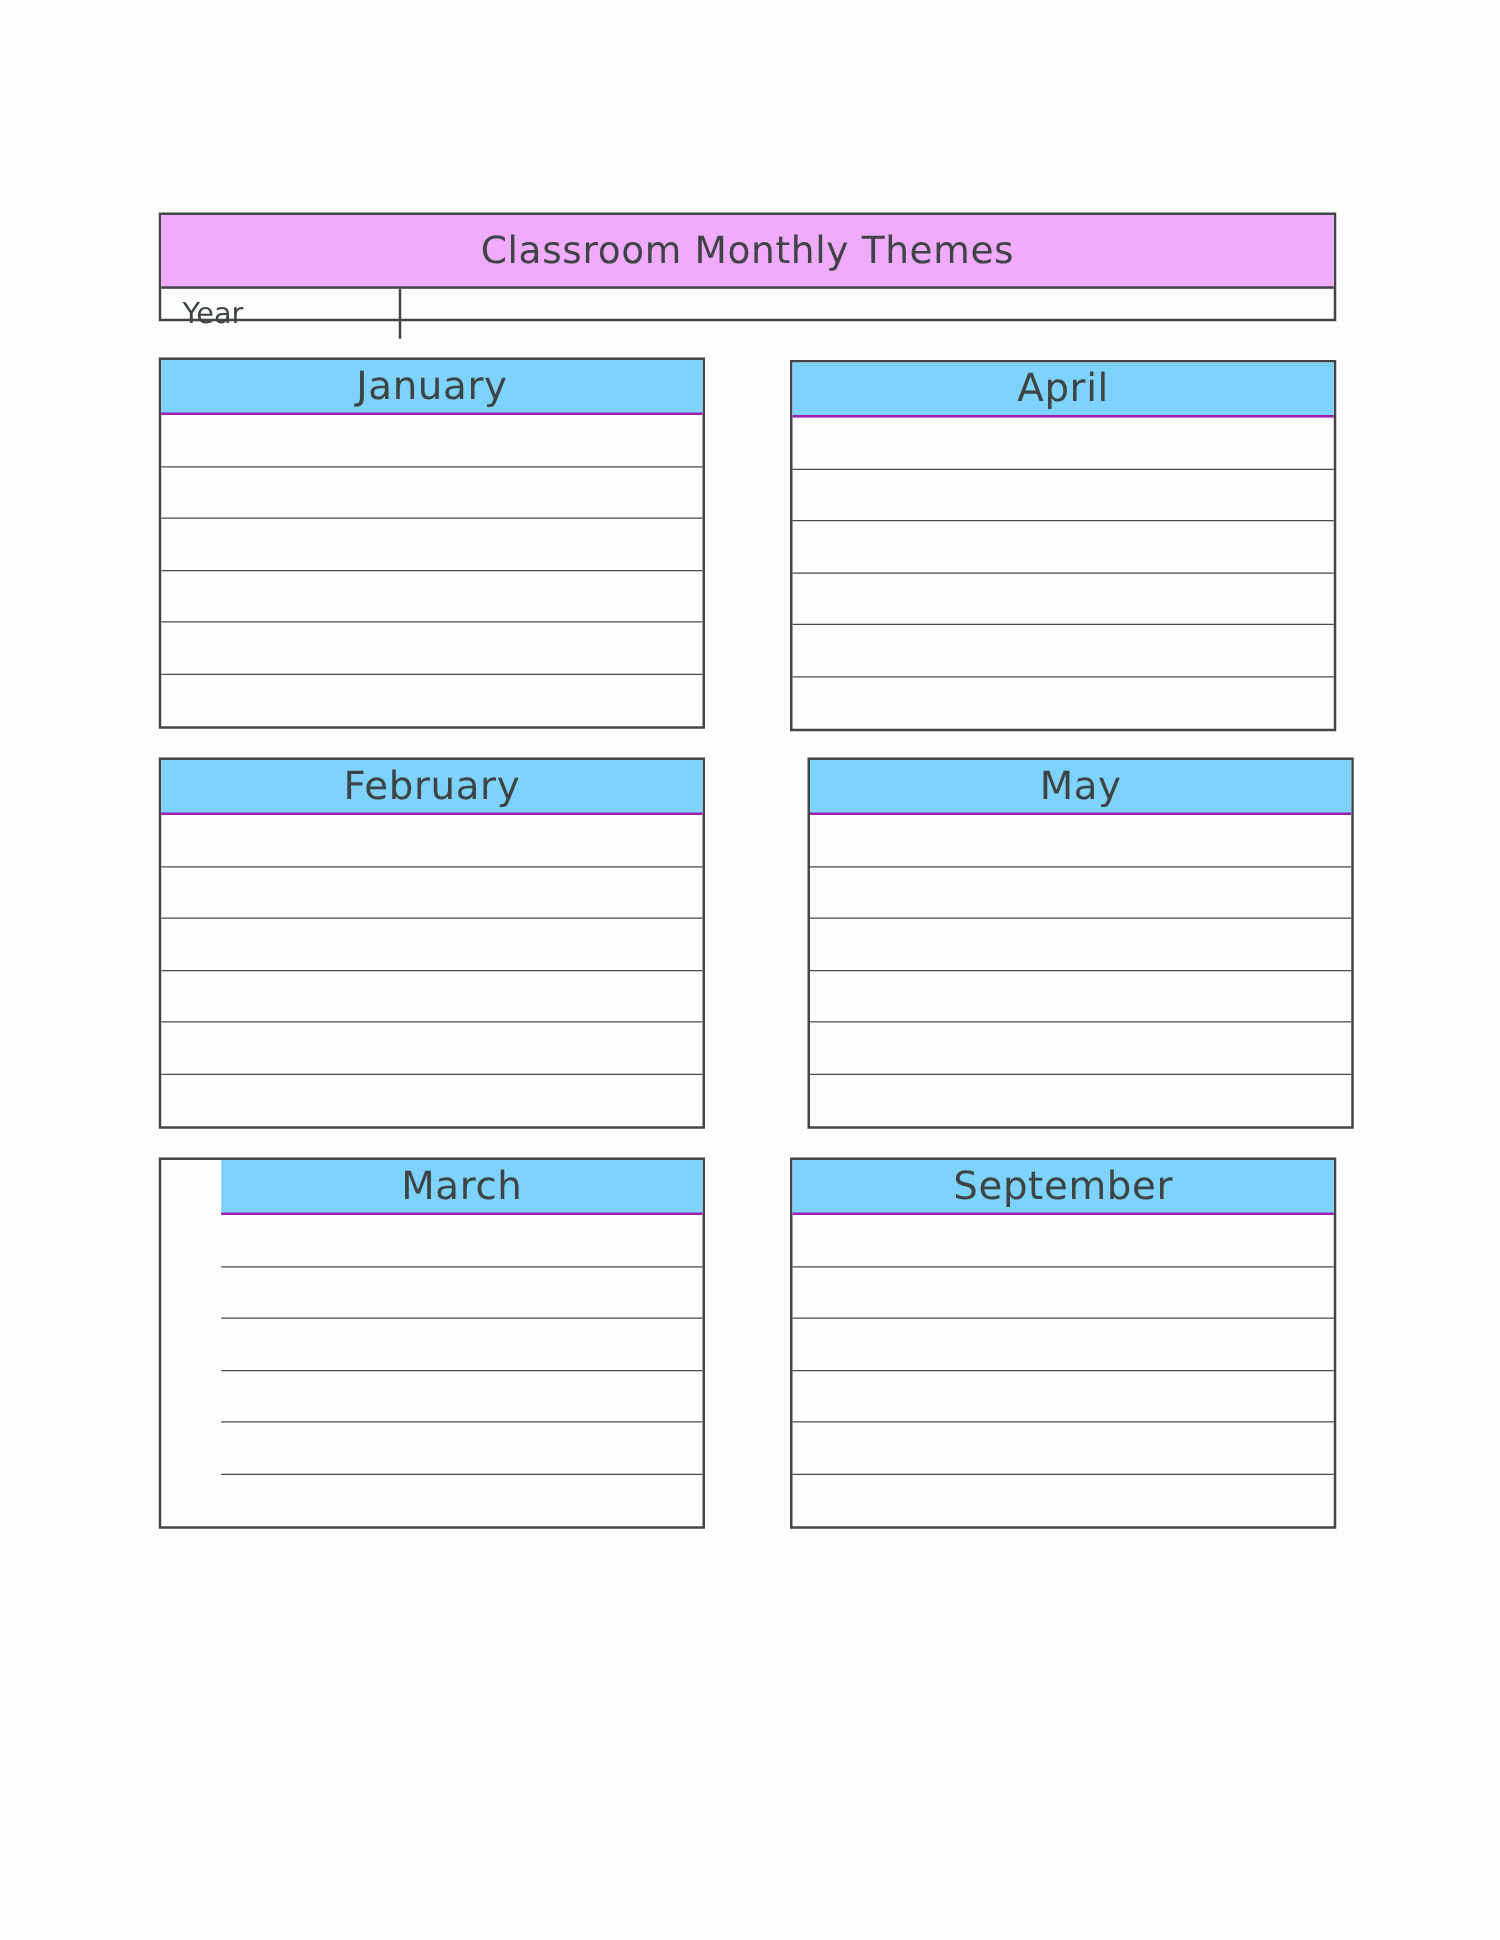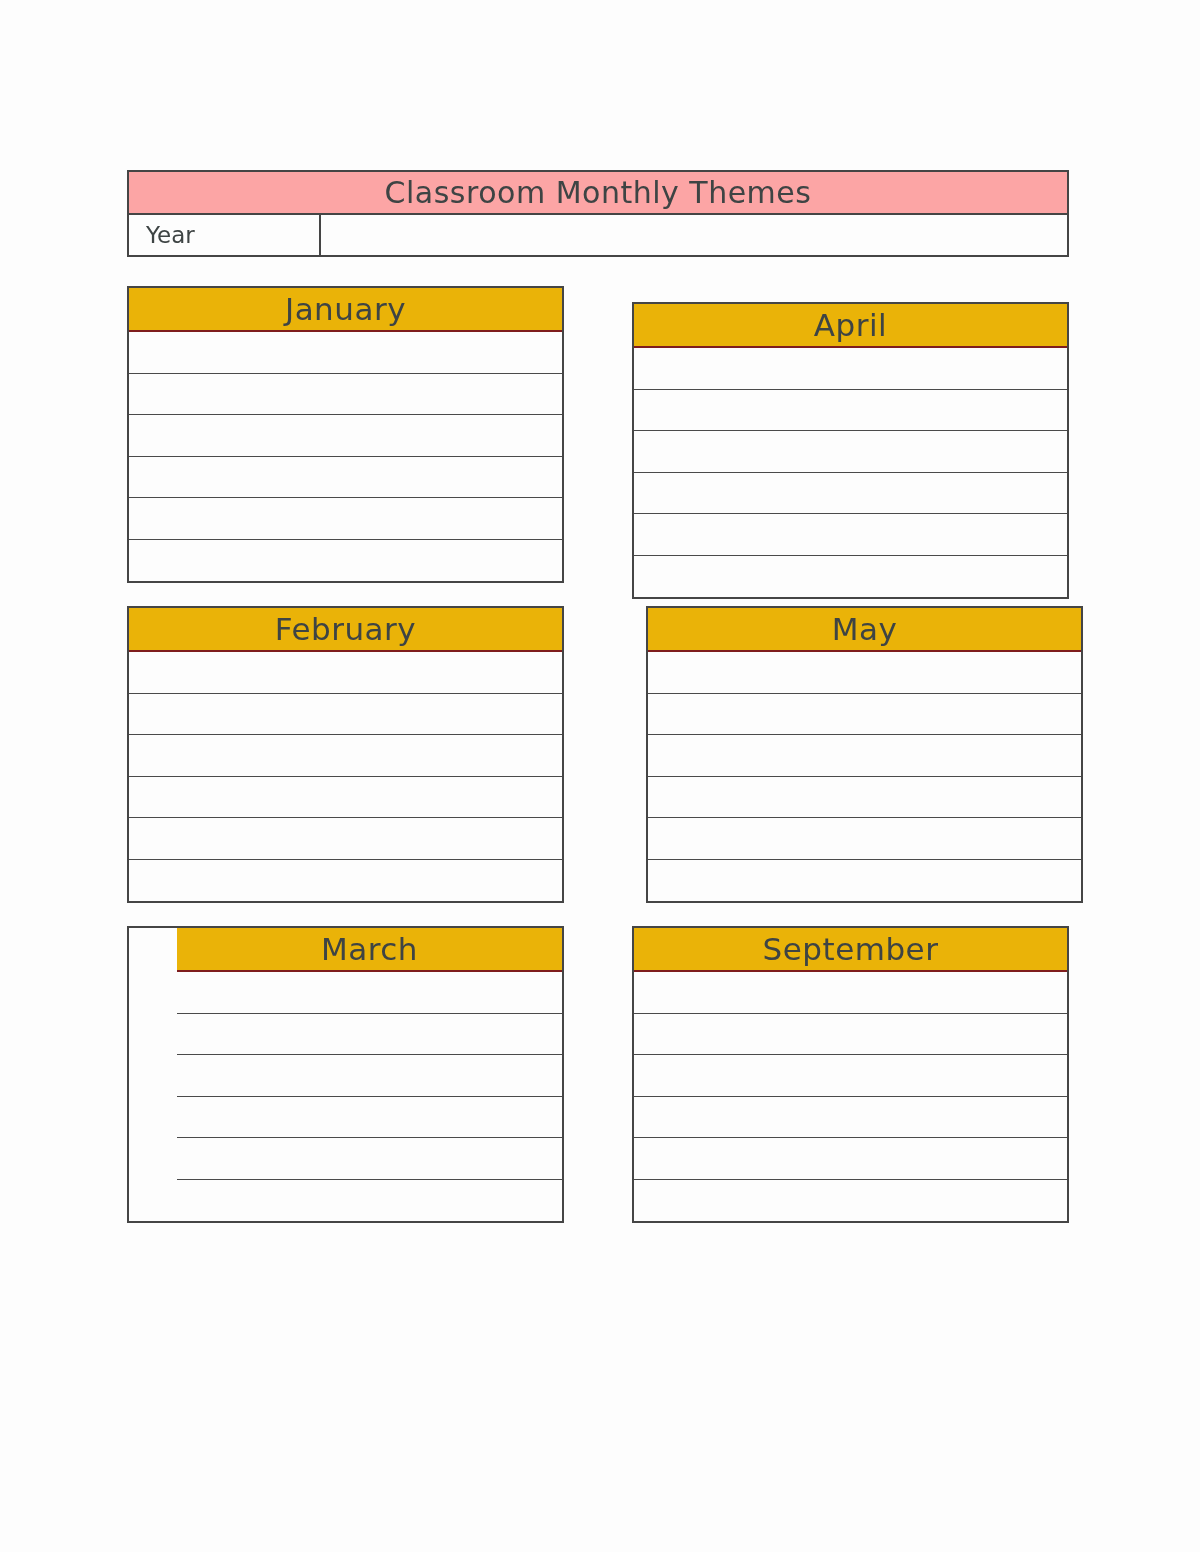--- a/index.html
+++ b/index.html
@@ -19,22 +19,22 @@
       position: absolute;
       left: 127px;
       top: 170px;
       width: 942px;
       height: 87px;
       box-sizing: border-box;
       border: 2px solid #454545;
       background: #fdfdfd;
     }
     .title-row {
-      height: 43px;
-      background: #fca5a5;
+      height: 59px;
+      background: #f0abfc;
       border-bottom: 2px solid #454545;
       box-sizing: border-box;
       display: flex;
       align-items: center;
       justify-content: center;
       font-size: 30px;
       letter-spacing: 0.5px;
       color: #3e4444;
     }
     .year-row {
@@ -64,22 +64,22 @@
     }
     .month-block {
       position: absolute;
       width: 437px;
       box-sizing: border-box;
       border: 2px solid #454545;
       background: #fdfdfd;
     }
     .month-header {
       height: 44px;
-      background: #eab308;
-      border-bottom: 2px solid #7f1d1d;
+      background: #7dd3fc;
+      border-bottom: 2px solid #a21caf;
       box-sizing: border-box;
       display: flex;
       align-items: center;
       justify-content: center;
       font-size: 31px;
       color: #3e4444;
       letter-spacing: 0.5px;
     }
     .month-row {
       height: 41.5px;
@@ -174,21 +174,21 @@
       <input type="text" value="" style="">
     </div>
   <div class="month-row">
       <input type="text" value="" style="">
     </div>
   <div class="month-row">
       <input type="text" value="" style="">
     </div>
 </div>
 
-<div class="month-block" style="left:632px; top:302px;">
+<div class="month-block" style="left:632px; top:288px;">
   <div class="month-header">April</div>
   <div class="month-row">
       <input type="text" value="" style="">
     </div>
   <div class="month-row">
       <input type="text" value="" style="">
     </div>
   <div class="month-row">
       <input type="text" value="" style="">
     </div>

